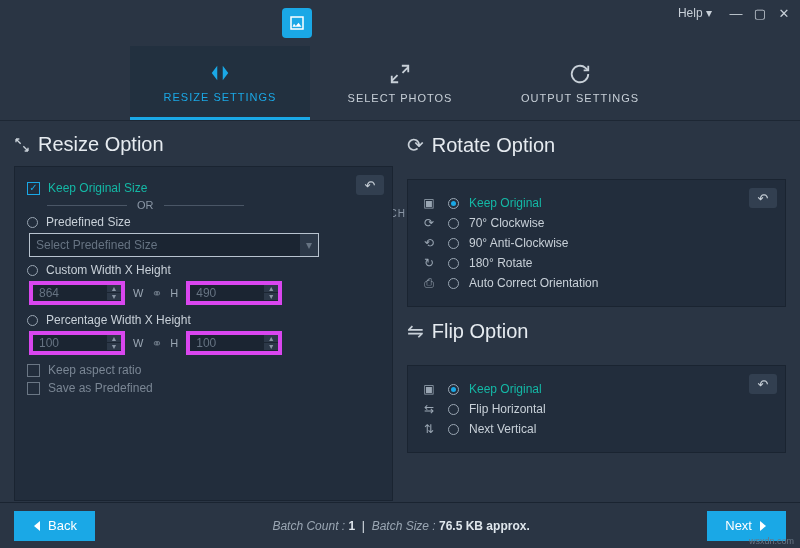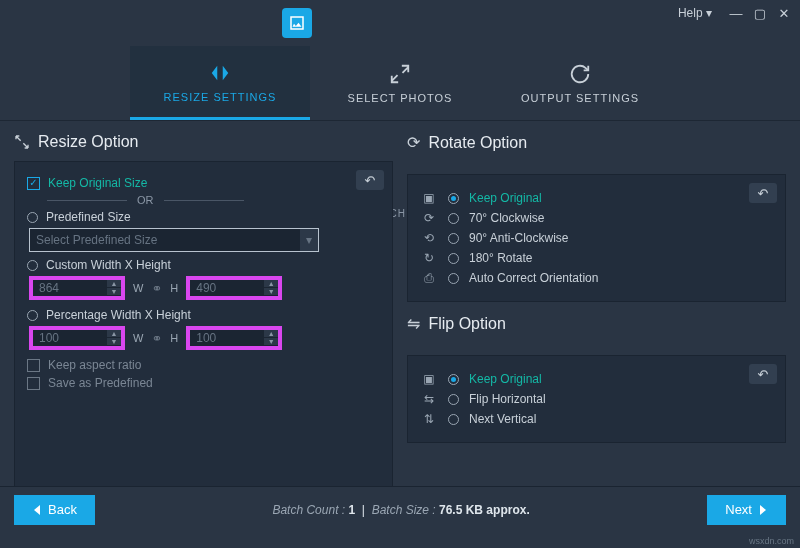--- a/index.html
+++ b/index.html
@@ -18,21 +18,21 @@
 .tab { width: 180px; height: 74px; display: flex; flex-direction: column; align-items: center; justify-content: center; cursor: pointer; gap: 6px; }
 .tab.active { background: #22303f; border-bottom: 3px solid #1aa8e6; }
 .tab-icon { color: #c8d0d8; height: 24px; display:flex; align-items:center; }
 .tab.active .tab-icon, .tab.active .tab-label { color: #1aa8e6; }
 .tab-label { font-size: 11px; letter-spacing: 1px; color: #c8d0d8; }
 
 .main { display: flex; padding: 12px 14px 0 14px; gap: 14px; height: 380px; }
 .left-col { flex: 1; display: flex; flex-direction: column; min-width: 0;}
 .right-col { flex: 1; display: flex; flex-direction: column; gap: 12px; min-width: 0;}
 
-.section-title { display: flex; align-items: center; gap: 8px; color: #e6ebf0; font-size: 16px; font-weight: 400; margin-bottom: 10px; }
+.section-title { display: flex; align-items: center; gap: 8px; color: #e6ebf0; font-size: 20px; font-weight: 400; margin-bottom: 10px; }
 .section-title .ico { color: #c8d0d8; display:flex; }
 
 .panel { background: #222d3c; border: 1px solid #1a2431; padding: 10px 12px; position: relative; }
 .panel.fill { flex: 1; }
 
 .row { display: flex; align-items: center; gap: 8px; margin: 4px 0; color: #c8d0d8; font-size: 12px; }
 .chk { width: 13px; height: 13px; border: 1px solid #1aa8e6; display:inline-flex; align-items:center; justify-content:center; background: transparent; }
 .chk.checked::after{ content:"✓"; color:#1aa8e6; font-size:10px; line-height:1;}
 .chk.unchecked { border-color:#6b7785; }
 .radio { width: 11px; height: 11px; border: 1px solid #9aa6b3; border-radius: 50%; display:inline-block; position:relative;}
@@ -50,21 +50,21 @@
 .num-row { display:flex; align-items:center; gap:8px; margin:4px 0 8px 2px;}
 .num-box { width:96px; padding:0 6px; position:relative;}
 .spin { position:absolute; right:0; top:0; bottom:0; width:14px; background:#2c3848; display:flex; flex-direction:column;}
 .spin div{flex:1; display:flex; align-items:center; justify-content:center; font-size:7px; color:#8a96a5; border-bottom:1px solid #1b2532;}
 .wh { color:#9aa6b3; font-size:11px; }
 .link-ico{ color:#6b7785; }
 
 .rot-row { display:flex; align-items:center; gap:10px; margin:6px 0; font-size:12px;}
 .rot-ico { width:18px; display:flex; justify-content:center; color:#9aa6b3;}
 
-.footer { position:absolute; left:0; right:0; bottom:16px; height:46px; border-top:1px solid #1a2431; display:flex; align-items:center; justify-content:space-between; padding:0 14px; background:#2a3544;}
+.footer { position:absolute; left:0; right:0; bottom:0; height:46px; border-top:1px solid #1a2431; display:flex; align-items:center; justify-content:space-between; padding:0 14px; background:#2a3544;}
 .btn { height:30px; padding:0 18px; background:#1aa8e6; color:#fff; display:flex; align-items:center; gap:6px; font-size:13px; cursor:pointer; border:none;}
 .btn.back svg{transform:scaleX(-1);}
 .status { font-size:12px; color:#dfe6ec;}
 .status .lab{ color:#9aa6b3;font-style:italic; }
 .watermark { position:absolute; right:6px; bottom:2px; font-size:9px; color:#687684;}
 </style>
 </head>
 <body>
 
 <div class="titlebar">

